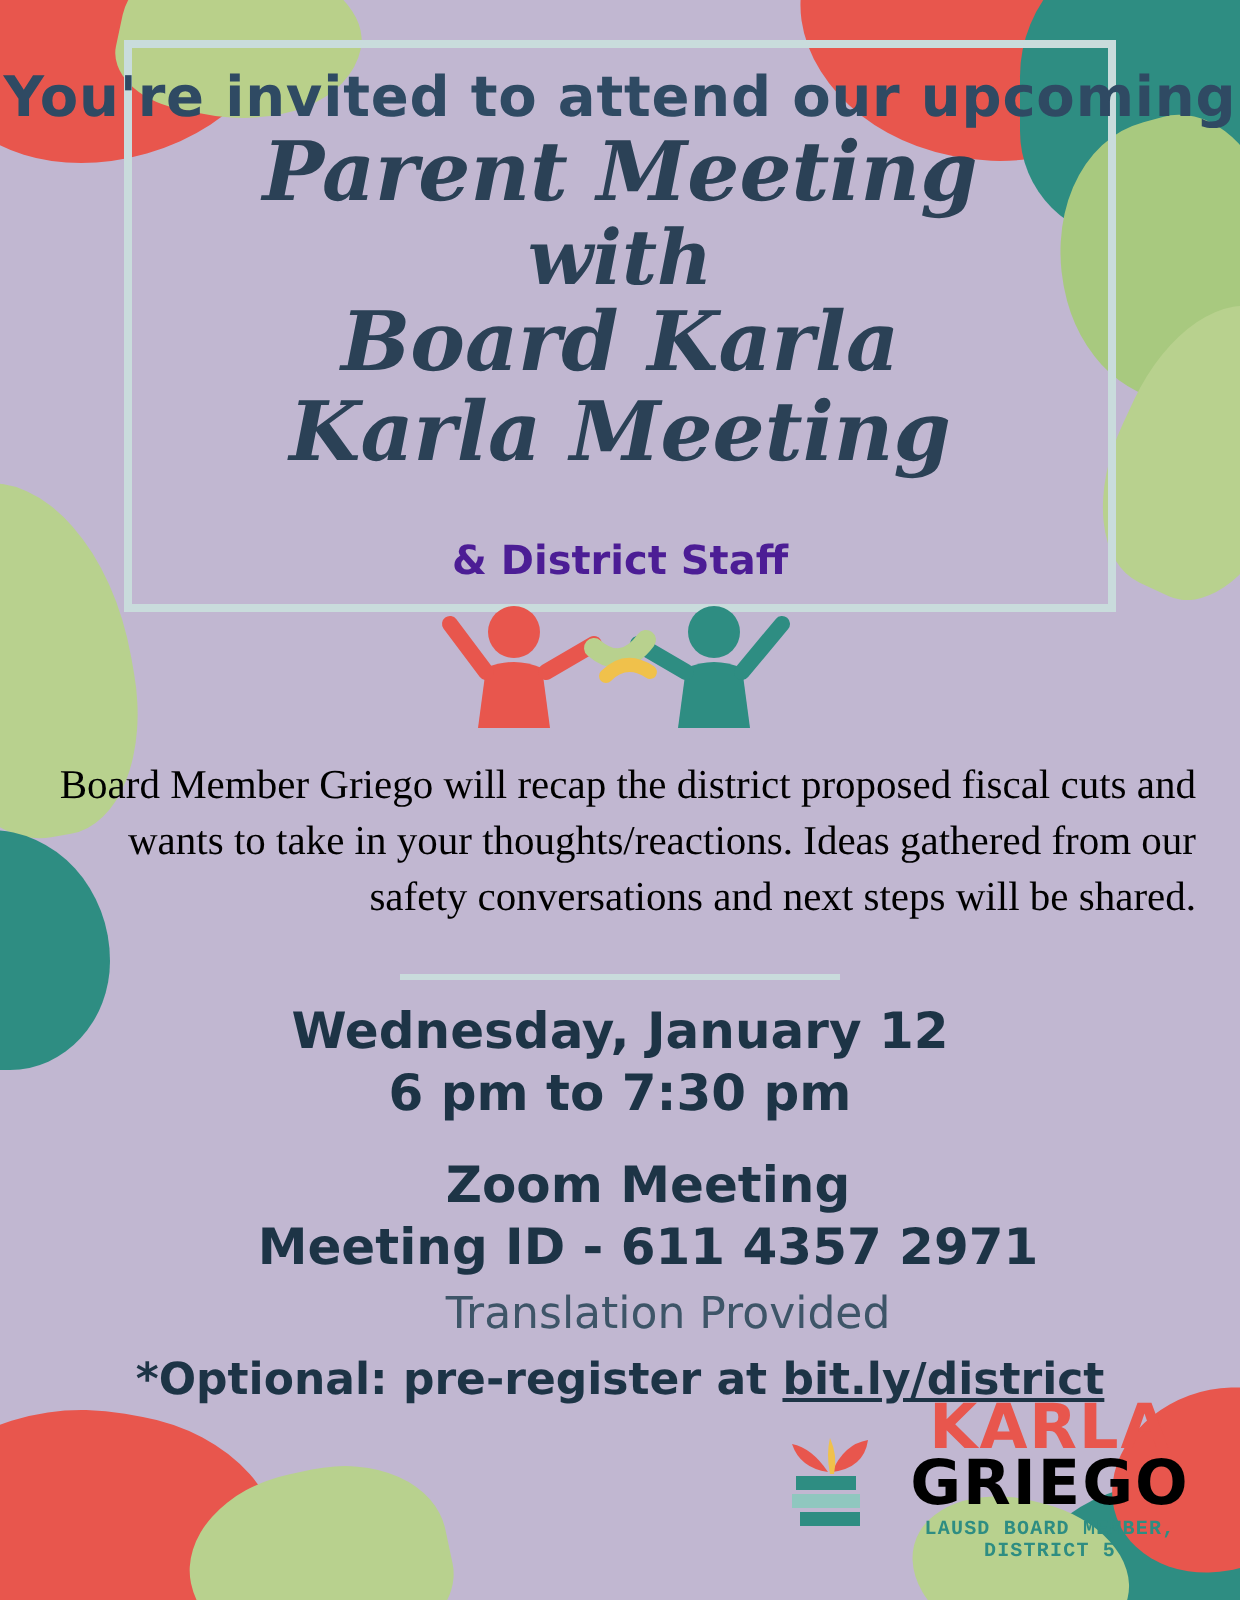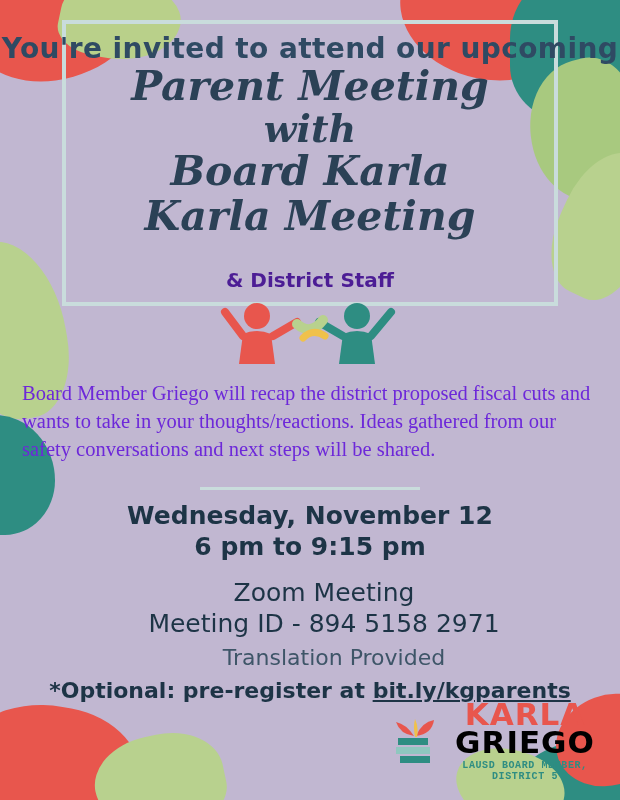--- a/index.html
+++ b/index.html
@@ -162,22 +162,22 @@
     top: 300px; left: 0; right: 0;
     height: 70px;
   }
   .people svg { display: block; margin: 0 auto; }
 
   
   .body-text {
     position: absolute;
     top: 380px; left: 22px;
     width: 576px;
-    text-align: left;
-    color: #6d28d9;
+    text-align: right;
+    color: #000000;
     font-family: "Liberation Serif", serif;
     font-size: 20.5px;
     line-height: 1.36;
   }
 
   .divider {
     position: absolute;
     top: 487px; left: 50%;
     margin-left: -110px;
     width: 220px; height: 3px;
@@ -193,21 +193,21 @@
     font-family: "DejaVu Sans", sans-serif;
   }
   .detail-date {
     font-size: 25px;
     font-weight: bold;
     line-height: 1.25;
   }
   .detail-zoom {
     margin-top: 14px;
     font-size: 25px;
-    font-weight: normal;
+    font-weight: bold;
     line-height: 1.25;
     padding-left: 28px;
   }
   .detail-translation {
     margin-top: 6px;
     font-size: 22px;
     color: #3e5568;
     padding-left: 48px;
   }
   .detail-register {
@@ -304,30 +304,30 @@
       <path d="M118 38 q10 -10 22 -2" stroke="#f0c14b" stroke-width="7" stroke-linecap="round" fill="none"></path>
     </svg>
   </div>
 
   <div class="body-text">Board Member Griego will recap the district proposed fiscal cuts and wants to take in your thoughts/reactions. Ideas gathered from our safety conversations and next steps will be shared.</div>
 
   <div class="divider"></div>
 
   <div class="details">
     <div class="detail-date">
-      <div>Wednesday, November 12</div>
-      <div>6 pm to 9:15 pm</div>
+      <div>Wednesday, January 12</div>
+      <div>6 pm to 7:30 pm</div>
     </div>
     <div class="detail-zoom">
       <div>Zoom Meeting</div>
-      <div>Meeting ID - 894 5158 2971</div>
+      <div>Meeting ID - 611 4357 2971</div>
     </div>
     <div class="detail-translation">Translation Provided</div>
     <div class="detail-register">
-      <span>*Optional: pre-register at </span><span class="link">bit.ly/kgparents</span>
+      <span>*Optional: pre-register at </span><span class="link">bit.ly/district</span>
     </div>
   </div>
 
   <div class="logo">
     <div class="logo-mark">
       <svg width="58" height="62" viewBox="0 0 58 62">
         <path d="M10 28 h30 v7 h-30 z" fill="#2e8d82"></path>
         <path d="M8 37 h34 v7 h-34 z" fill="#8fc7bf"></path>
         <path d="M12 46 h30 v7 h-30 z" fill="#2e8d82"></path>
         <path d="M26 26 q-8 -12 -18 -14 q4 12 18 14 z" fill="#e8564d"></path>

